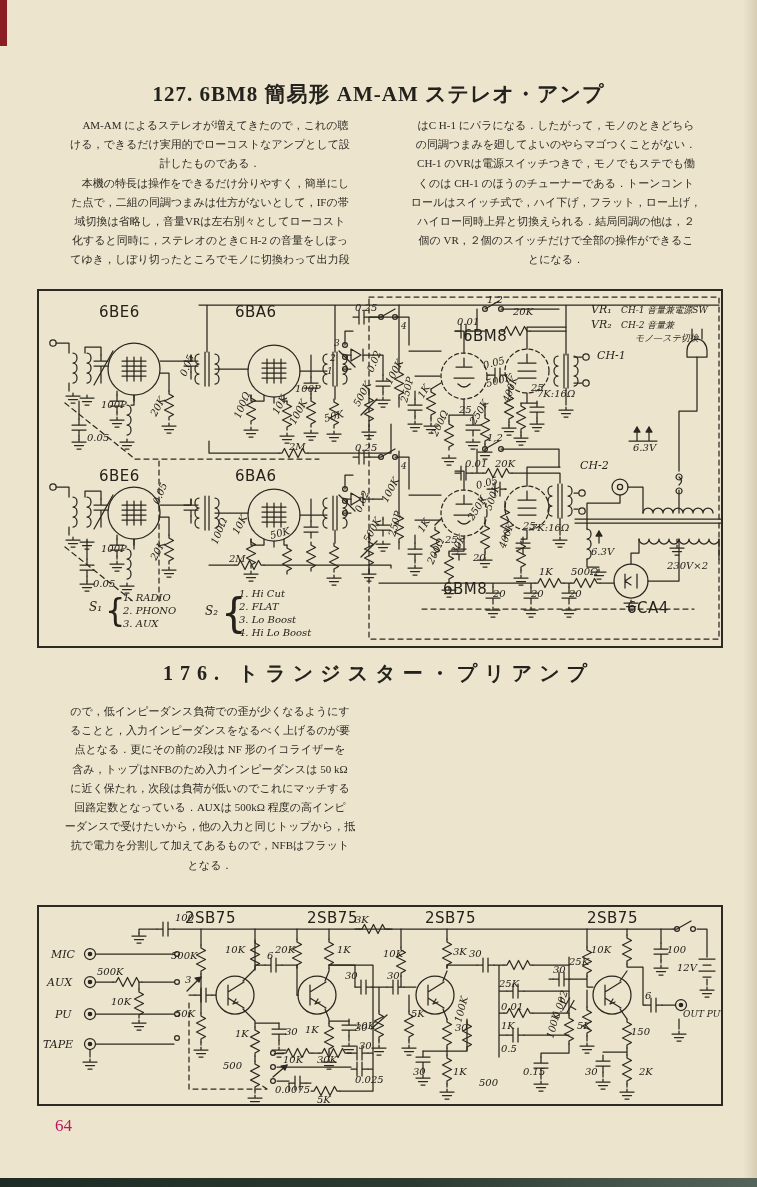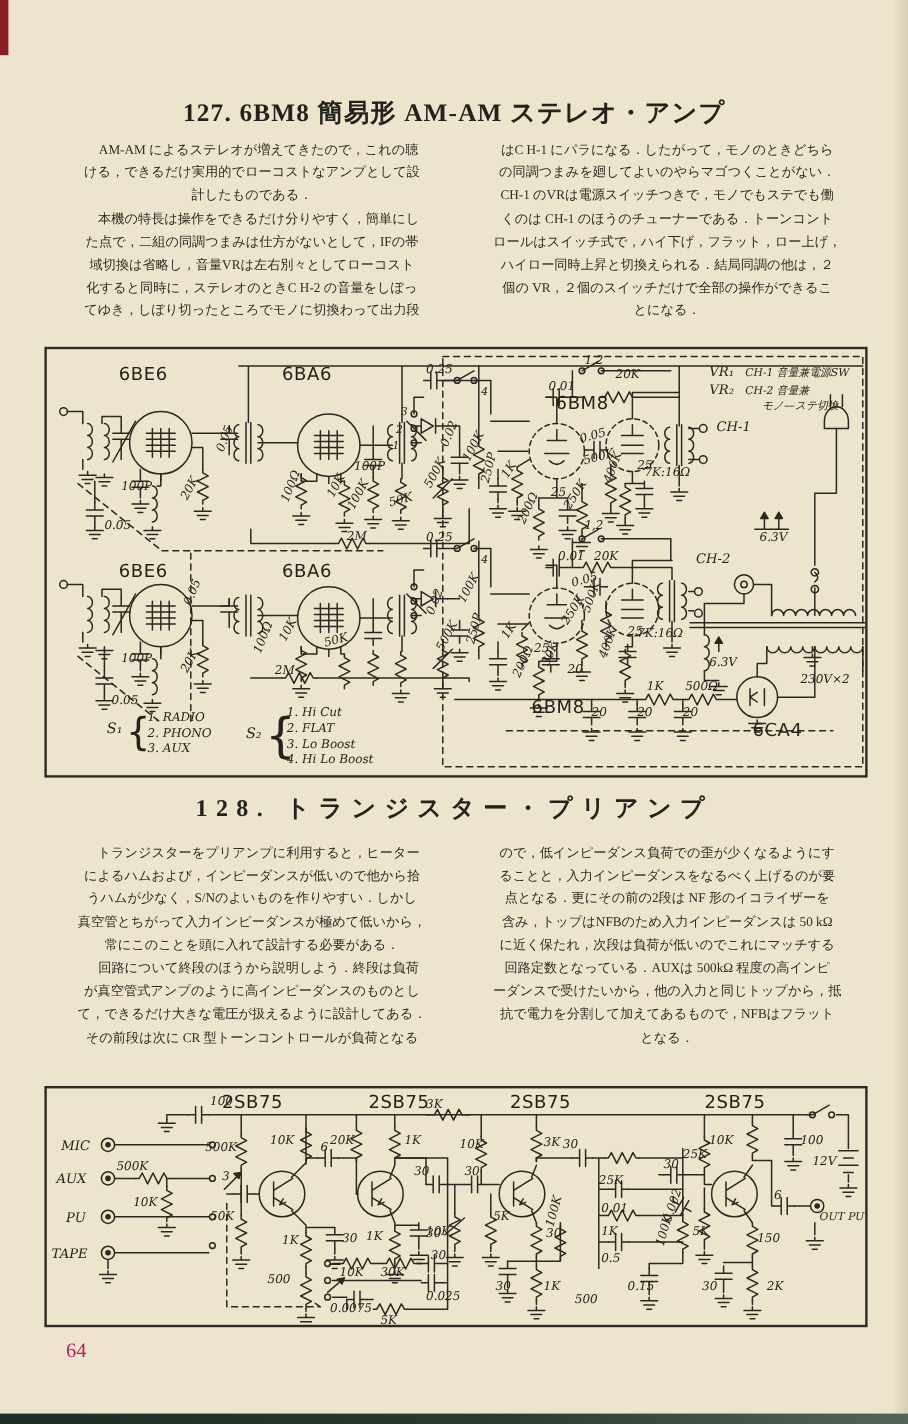--- a/index.html
+++ b/index.html
@@ -381,32 +381,23 @@
         <text x="166" y="324" font-size="12">S₂</text>
         <text x="182" y="336" font-size="40" class="up">{</text>
         <text x="200" y="306" font-size="10">1. Hi Cut</text>
         <text x="200" y="319" font-size="10">2. FLAT</text>
         <text x="200" y="332" font-size="10">3. Lo Boost</text>
         <text x="200" y="345" font-size="10">4. Hi Lo Boost</text>
       </g>
 </svg>
 </div>
 
-<h2 class="t128">128. トランジスター・プリアンプ</h2>
+<h2 class="t128">176. トランジスター・プリアンプ</h2>
 
 <div class="cols c128">
-  <p class="col">　トランジスターをプリアンプに利用すると，ヒーター
-によるハムおよび，インピーダンスが低いので他から拾
-うハムが少なく，S/Nのよいものを作りやすい．しかし
-真空管とちがって入力インピーダンスが極めて低いから，
-常にこのことを頭に入れて設計する必要がある．
-　回路について終段のほうから説明しよう．終段は負荷
-が真空管式アンプのように高インピーダンスのものとし
-て，できるだけ大きな電圧が扱えるように設計してある．
-その前段は次に CR 型トーンコントロールが負荷となる</p>
   <p class="col">ので，低インピーダンス負荷での歪が少くなるようにす
 ることと，入力インピーダンスをなるべく上げるのが要
 点となる．更にその前の2段は NF 形のイコライザーを
 含み，トップはNFBのため入力インピーダンスは 50 kΩ
 に近く保たれ，次段は負荷が低いのでこれにマッチする
 回路定数となっている．AUXは 500kΩ 程度の高インピ
 ーダンスで受けたいから，他の入力と同じトップから，抵
 抗で電力を分割して加えてあるもので，NFBはフラット
 となる．</p>
 </div>

